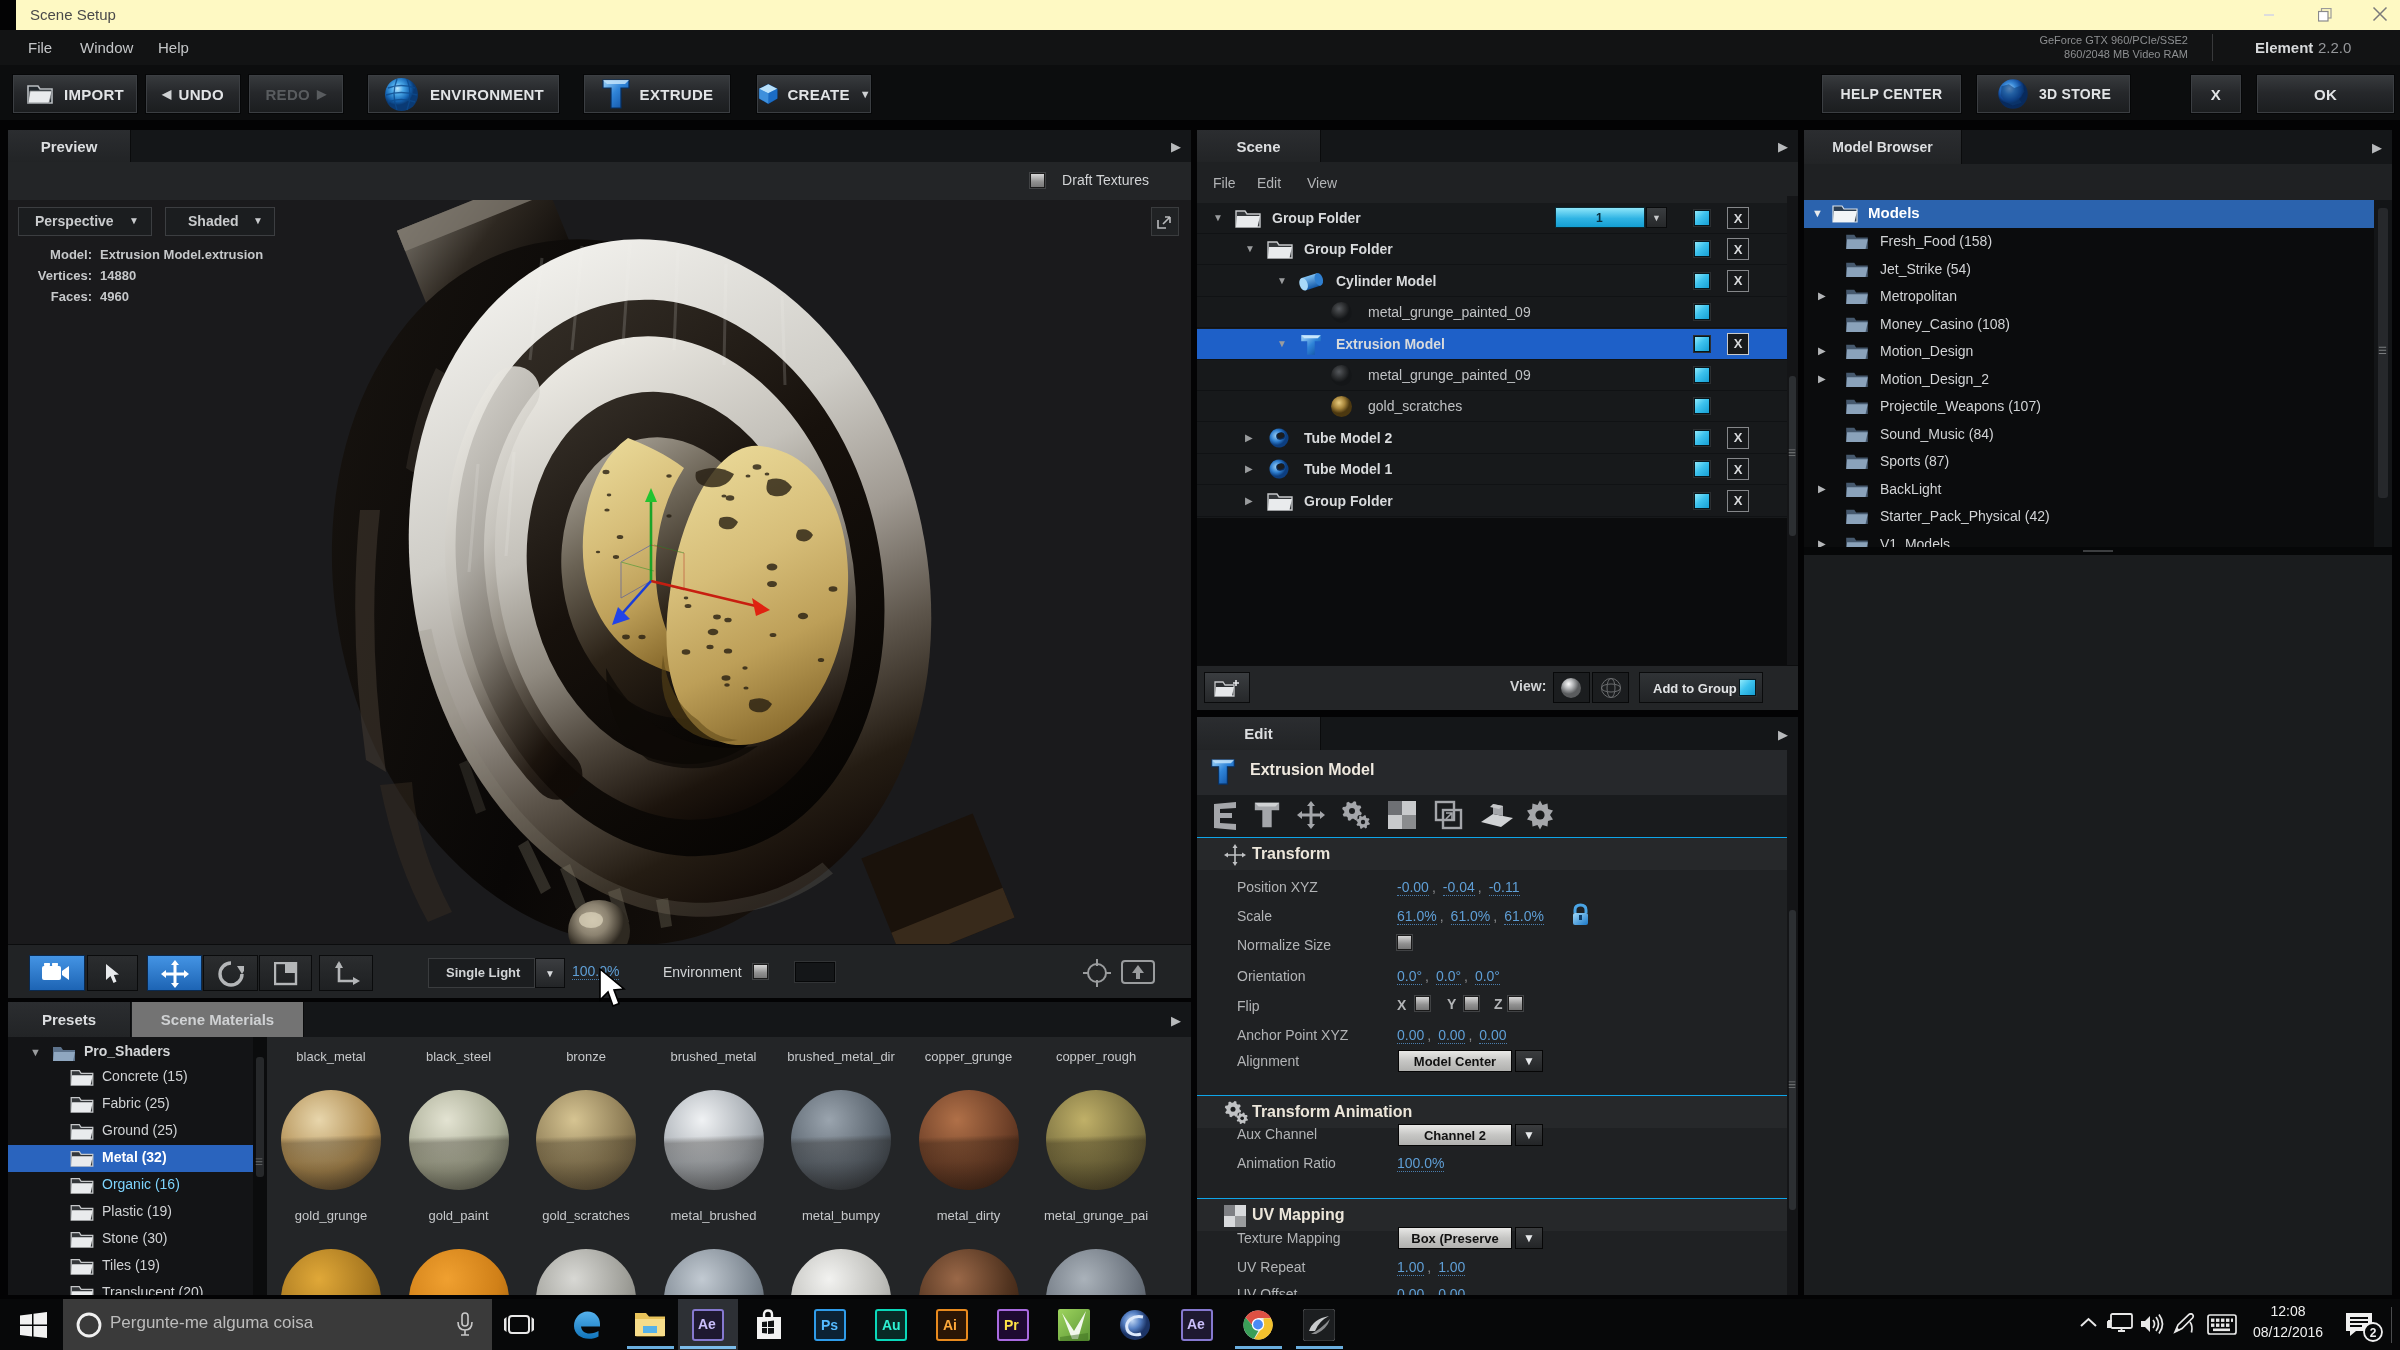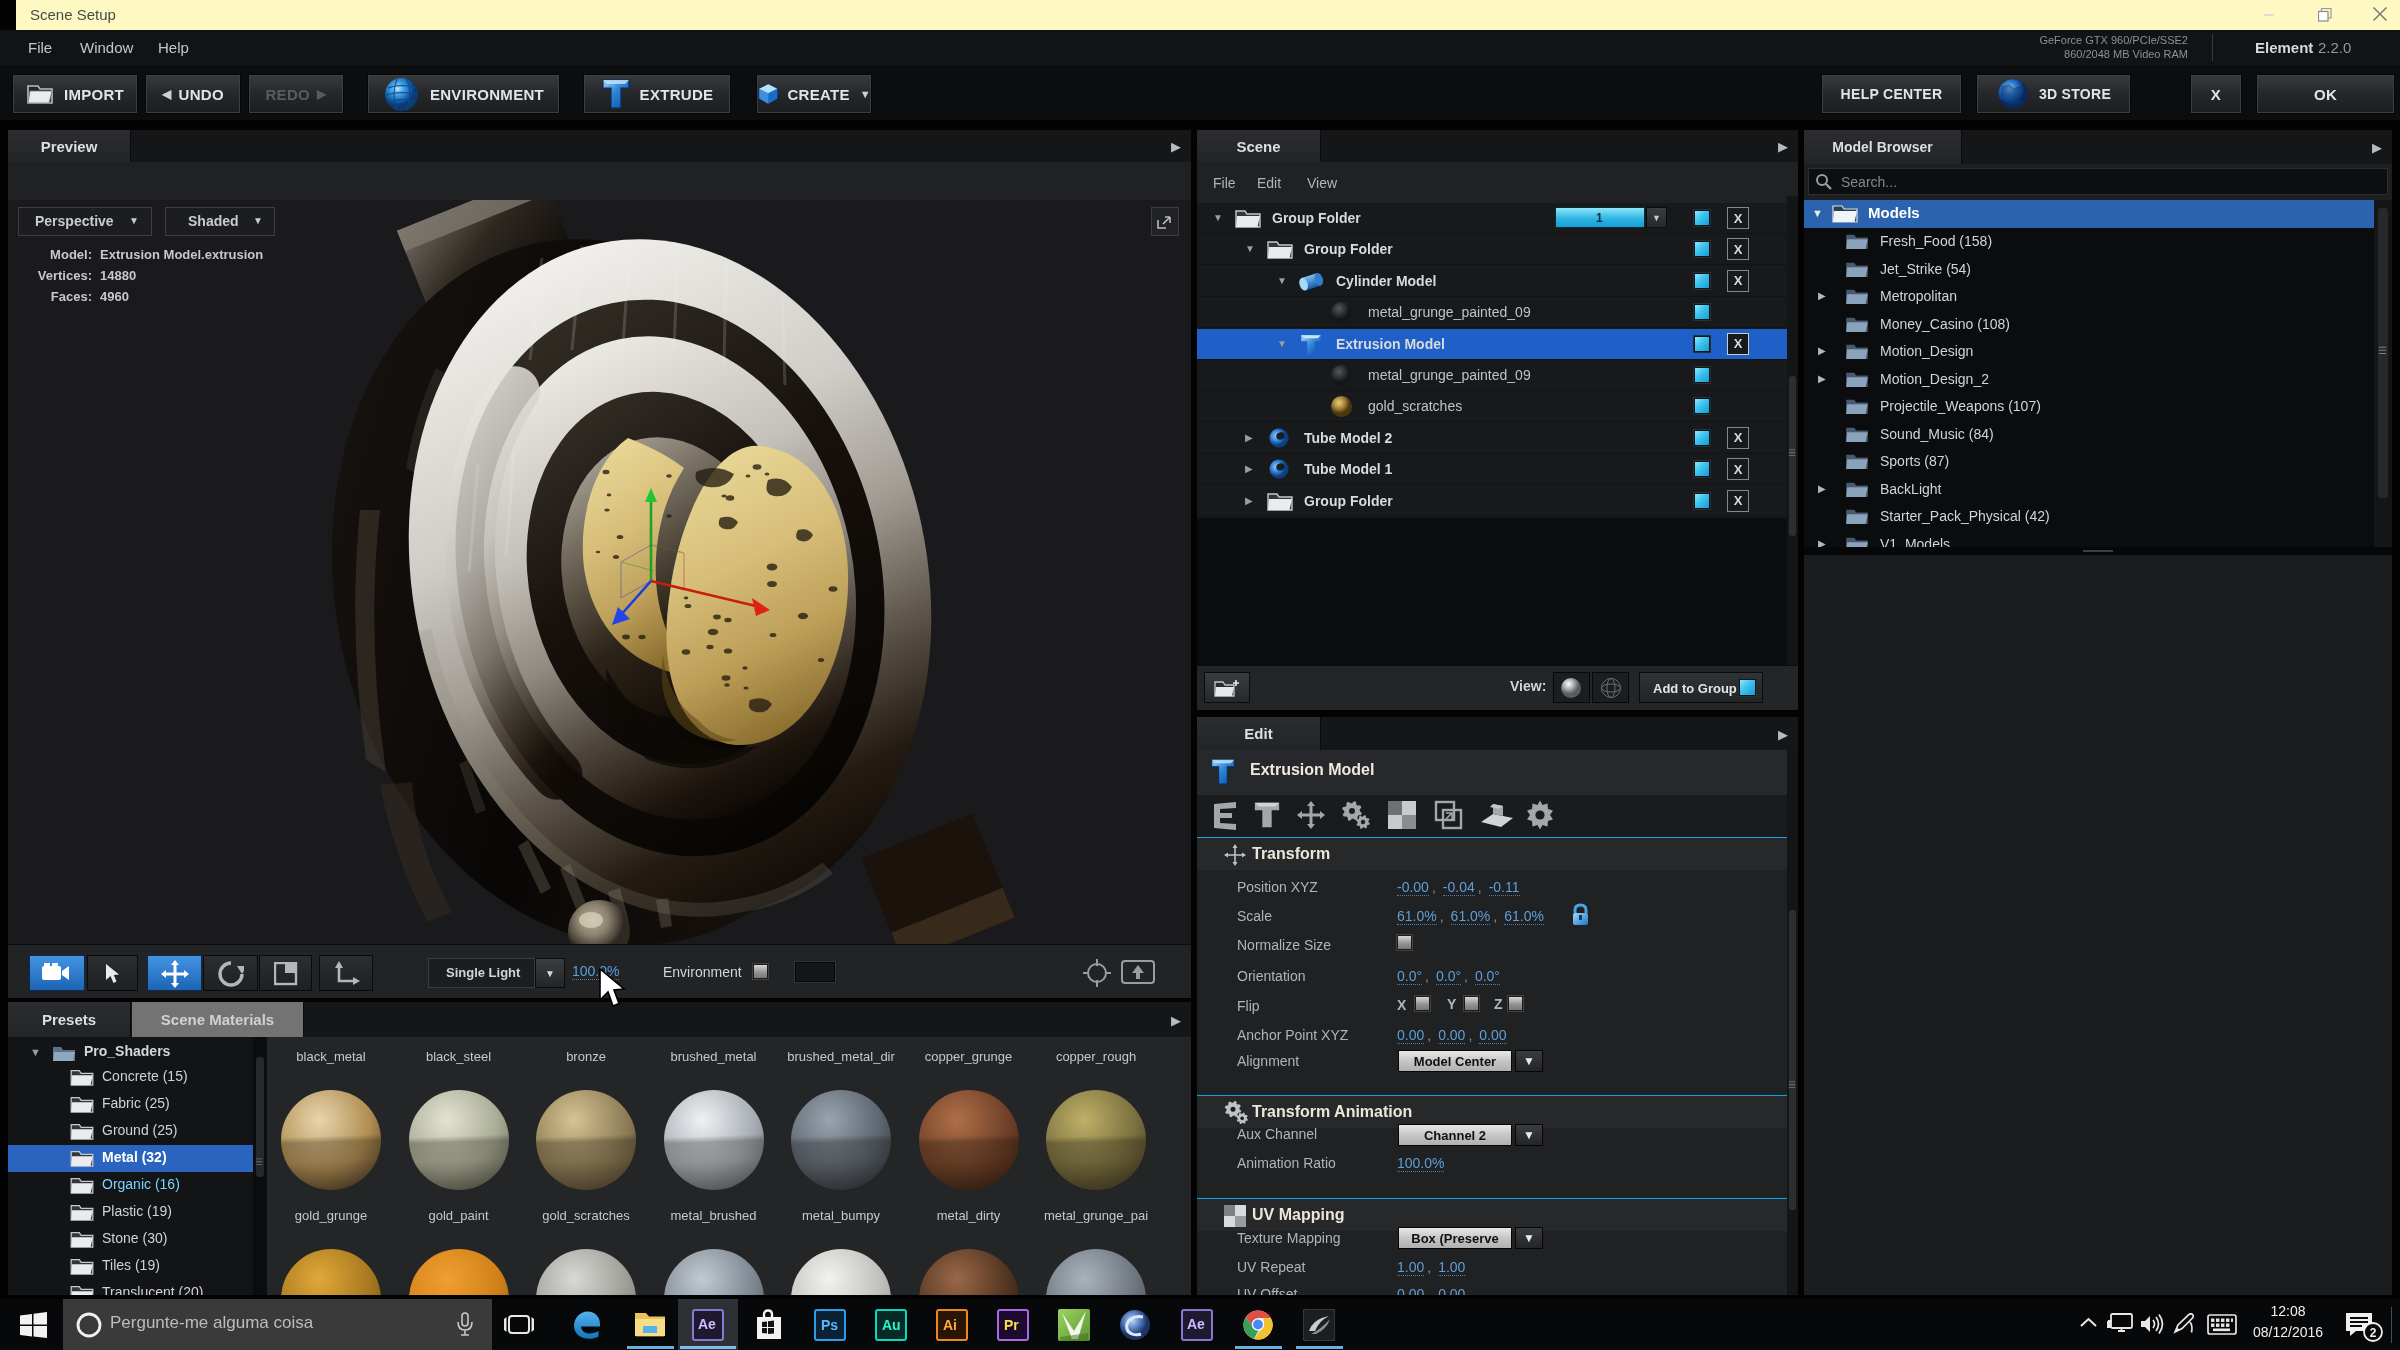--- a/index.html
+++ b/index.html
@@ -116,20 +116,24 @@
         </svg>3D STORE</div>
 <div class="tbtn" style="left:2190px;width:52px">X</div>
 <div class="tbtn" style="left:2256px;width:139px">OK</div>
 </div>
 
 <div class="panel" style="left:8px;top:130px;width:1183px;height:868px">
  <div class="tabbar" style="left:0;top:0;width:1183px;height:32px">
    <div class="tab" style="left:0;width:123px">Preview</div>
    <span class="parrow">▶</span>
  </div>
+ <div class="abs" style="left:0;top:32px;width:1183px;height:38px;background:#232527">
+   <div class="gcb" style="right:146px;top:11px"></div>
+   <span class="abs" style="right:42px;top:10px;font-size:14px;color:#d2d4d6">Draft Textures</span>
+ </div>
 
  <div class="abs" style="left:0;top:70px;width:1183px;height:744px;background:#1a1a1c;overflow:hidden">
    <svg width="1183" height="744" style="position:absolute;left:0;top:0">
     <defs>
       <linearGradient id="face" x1="0.33" y1="0" x2="0.52" y2="1">
         <stop offset="0%" stop-color="#f2f1ed"></stop>
               <stop offset="35%" stop-color="#cfcdc7"></stop>
         <stop offset="55%" stop-color="#a09a92"></stop>
               <stop offset="72%" stop-color="#5d554b"></stop>
         <stop offset="88%" stop-color="#241c13"></stop>
@@ -889,29 +893,20 @@
         <div class="abs" style="left:2px;top:160px;width:7px;height:300px;background:#2c2f32;border-radius:3px"></div>
         <div class="abs" style="left:1px;top:330px;color:#7a7c7e;font-size:9px">☰</div>
       </div>
 </div>
 
 <div class="panel" style="left:1804px;top:130px;width:588px;height:1165px;overflow:hidden">
  <div class="tabbar" style="left:0;top:0;width:588px;height:34px">
    <div class="tab" style="left:0;width:158px;font-size:14px">Model Browser</div>
    <span class="parrow">▶</span>
  </div>
- <div class="abs" style="left:0;top:34px;width:588px;height:36px;background:#1d1f21">
-   <div class="abs" style="left:4px;top:4px;width:580px;height:27px;background:#0d0e10;border:1px solid #2c2e30">
-     <svg width="18" height="18" style="position:absolute;left:6px;top:4px">
-            <circle cx="7" cy="7" r="5" stroke="#9a9c9e" stroke-width="2" fill="none"></circle>
-            <path d="M11 11 L16 16" stroke="#9a9c9e" stroke-width="2.4"></path>
-          </svg>
-     <span class="abs" style="left:32px;top:5px;font-size:14px;color:#85878a">Search...</span>
-   </div>
- </div>
  <div id="mtree" class="abs" style="left:0;top:70px;width:570px;height:347px;background:#0b0c0d">
         <div class="mbrow" style="top: 0px; background: rgb(43, 99, 174);">
           <span style="position:absolute;left:8px;top:7px;font-size:11px;color:#e8eaec">▼</span>
           <span style="position:absolute;left:28px;top:3px"><svg width="26" height="20" viewBox="0 0 26 20">
               <path d="M1 3 L10 3 L12 6 L25 6 L25 19 L1 19 Z" fill="#2c3e52" stroke="#dce4ec" stroke-width="1.2"></path>
               <path d="M2 8 L25 8 L22.5 19 L1 19 Z" fill="#f2f5f8"></path>
             </svg></span>
           <span style="position:absolute;left:64px;top:4px;font-size:15px;font-weight:bold;color:#fff">Models</span>
         </div>
         <div class="mbrow" style="top: 29px;">

